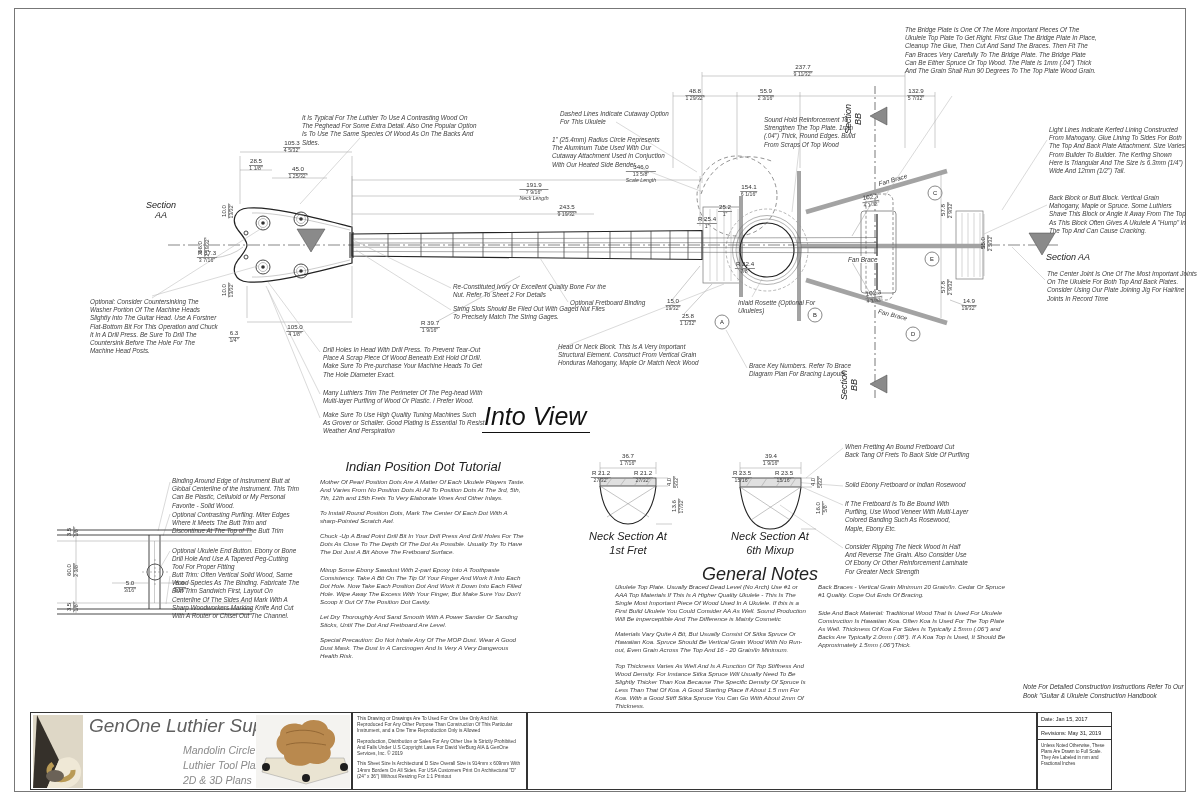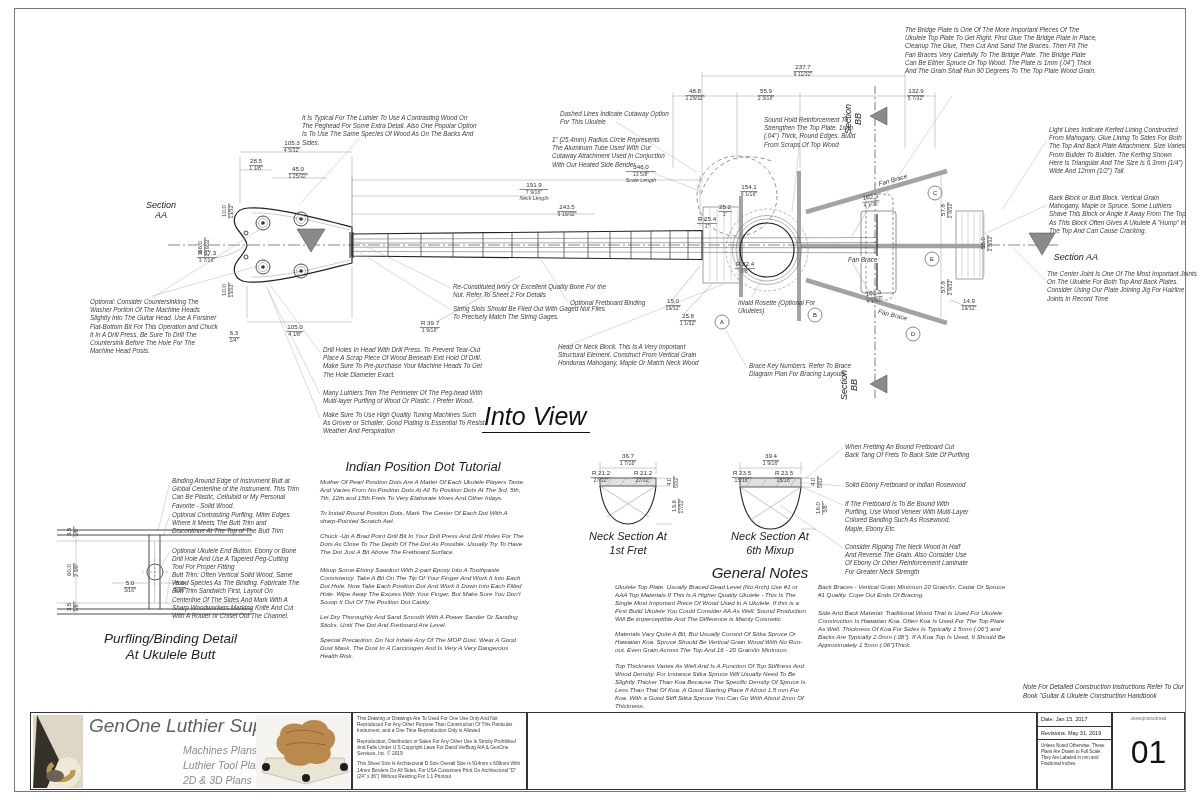--- a/index.html
+++ b/index.html
@@ -307,21 +307,21 @@
 
   <div class="ann" style="left:172px;top:477px;width:128px">Binding Around Edge of Instrument Butt at Global Centerline of the Instrument. This Trim Can Be Plastic, Celluloid or My Personal Favorite - Solid Wood.</div>
   <div class="ann" style="left:172px;top:511px;width:128px">Optional Contrasting Purfling. Miter Edges Where It Meets The Butt Trim and Discontinue At The Top of The Butt Trim</div>
   <div class="ann" style="left:172px;top:547px;width:128px">Optional Ukulele End Button. Ebony or Bone Drill Hole And Use A Tapered Peg-Cutting Tool For Proper Fitting</div>
   <div class="ann" style="left:172px;top:571px;width:128px">Butt Trim: Often Vertical Solid Wood, Same Wood Species As The Binding. Fabricate The Butt Trim Sandwich First, Layout On Centerline Of The Sides And Mark With A Sharp Woodworkers Marking Knife And Cut With A Router or Chisel Out The Channel.</div>
 
   <div class="sec" style="left:135px;top:200px;width:52px">
     <span>Section</span>
       <span>AA</span>
   </div>
-  <div class="sec" style="left:1038px;top:252px;width:60px;text-align:right">
+  <div class="sec" style="left:1038px;top:252px;width:60px;text-align:center">
     <span style="display:inline">Section</span>
     <span style="display:inline">AA</span>
   </div>
   <div class="sec secr" style="left:853px;top:119px;width:52px">
     <span>Section</span>
       <span>BB</span>
   </div>
   <div class="sec secr" style="left:849px;top:385px;width:52px">
     <span>Section</span>
       <span>BB</span>
@@ -522,36 +522,32 @@
 
   <div class="nslbl" style="left:628px;top:530px">
     <span style="display:block">Neck Section At</span>
     <span style="display:block">1st Fret</span>
   </div>
   <div class="nslbl" style="left:770px;top:530px">
     <span style="display:block">Neck Section At</span>
     <span style="display:block">6th Mixup</span>
   </div>
 
-  <div class="blocktitle" style="left:78px;top:631px;width:185px">
-    <span style="display:block">Purfling/Binding Detail</span>
-    <span style="display:block">At Ukulele Butt</span>
-  </div>
 
   <div class="blocktitle" style="left:318px;top:459px;width:210px;font-size:13px">Indian Position Dot Tutorial</div>
   <div class="abs" style="left:320px;top:478px;width:206px">
     <p class="para">Mother Of Pearl Position Dots Are A Matter Of Each Ukulele Players Taste. And Varies From No Position Dots At All To Position Dots At The 3rd, 5th, 7th, 12th and 15th Frets To Very Elaborate Vines And Other Inlays.</p>
     <p class="para">To Install Round Position Dots, Mark The Center Of Each Dot With A sharp-Pointed Scratch Awl.</p>
     <p class="para">Chuck -Up A Brad Point Drill Bit In Your Drill Press And Drill Holes For The Dots As Close To The Depth Of The Dot As Possible. Usually Try To Have The Dot Just A Bit Above The Fretboard Surface.</p>
     <p class="para" style="margin-top:9px">Mixup Some Ebony Sawdust With 2-part Epoxy Into A Toothpaste Consistency. Take A Bit On The Tip Of Your Finger And Work It Into Each Dot Hole. Now Take Each Position Dot And Work It Down Into Each Filled Hole. Wipe Away The Excess With Your Finger, But Make Sure You Don't Scoop It Out Of The Position Dot Cavity.</p>
     <p class="para">Let Dry Thoroughly And Sand Smooth With A Power Sander Or Sanding Sticks, Until The Dot And Fretboard Are Level.</p>
     <p class="para">Special Precaution: Do Not Inhale Any Of The MOP Dust. Wear A Good Dust Mask. The Dust In A Carcinogen And Is Very A Very Dangerous Health Risk.</p>
   </div>
 
-  <div class="blocktitle" style="left:700px;top:564px;width:120px;font-size:15px">General Notes</div>
+  <div class="blocktitle" style="left:700px;top:564px;width:120px;font-size:18px">General Notes</div>
   <div class="abs" style="left:615px;top:583px;width:192px">
     <p class="para">Ukulele Top Plate. Usually Braced Dead Level (No Arch) Use #1 or AAA Top Materials If This Is A Higher Quality Ukulele - This Is The Single Most Important Piece Of Wood Used In A Ukulele. If this is a First Build Ukulele You Could Consider AA As Well. Sound Production Will Be imperceptible And The Difference is Mainly Cosmetic</p>
     <p class="para">Materials Vary Quite A Bit, But Usually Consist Of Sitka Spruce Or Hawaiian Koa. Spruce Should Be Vertical Grain Wood With No Run-out, Even Grain Across The Top And 16 - 20 Grain/In Minimum.</p>
     <p class="para">Top Thickness Varies As Well And Is A Function Of Top Stiffness And Wood Density. For Instance Sitka Spruce Will Usually Need To Be Slightly Thicker Than Koa Because The Specific Density Of Spruce Is Less Than That Of Koa. A Good Starting Place If About 1.5 mm For Koa. With a Good Stiff Sitka Spruce You Can Go With About 2mm Of Thickness.</p>
   </div>
   <div class="abs" style="left:818px;top:583px;width:192px">
     <p class="para">Back Braces - Vertical Grain Minimum 20 Grain/In. Cedar Or Spruce #1 Quality. Cope Out Ends Of Bracing.</p>
     <p class="para" style="margin-top:10px">Side And Back Material: Traditional Wood That Is Used For Ukulele Construction Is Hawaiian Koa. Often Koa Is Used For The Top Plate As Well. Thickness Of Koa For Sides Is Typically 1.5mm (.06") and Backs Are Typically 2.0mm (.08"). If A Koa Top Is Used, It Should Be Approximately 1.5mm (.06")Thick.</p>
   </div>
 
@@ -560,21 +556,21 @@
       <svg width="50" height="73" viewBox="0 0 50 73">
         <rect width="50" height="73" fill="#ded7c6"></rect>
         <path d="M4,0 L26,45 L14,73 L0,73 Z" fill="#35302a"></path>
         <path d="M26,45 C36,39 46,43 48,55 C49,65 42,72 32,73 L14,73 Z" fill="#efe8d6"></path>
         <path d="M20,49 a12,9 0 1,0 20,6" fill="none" stroke="#b99a55" stroke-width="5"></path>
         <ellipse cx="22" cy="61" rx="9" ry="6" fill="#6b6257"></ellipse>
       </svg>
     </div>
     <div class="tb-logo-title">GenOne Luthier Supplies</div>
     <div class="tb-plans" style="left:152px">
-      <div>Machines Plans</div>
+      <div>Mandolin Circle</div>
       <div>Luthier Tool Plans</div>
       <div>2D &amp; 3D Plans</div>
     </div>
     <div style="position:absolute;left:225px;top:2px;width:94px;height:73px">
       <svg width="94" height="73" viewBox="0 0 94 73">
         <rect width="94" height="73" fill="#f4f3f0"></rect>
         <path d="M6,57 L50,69 L92,57 L88,43 L10,43 Z" fill="#eae4d2" stroke="#999" stroke-width="0.5"></path>
         <path d="M24,20 C24,10 36,6 46,10 C52,2 70,4 72,14 C80,16 82,28 74,34 C78,44 66,52 54,48 C44,54 28,50 28,40 C20,36 18,26 24,20 Z" fill="#b9894e"></path>
         <path d="M30,18 C40,14 58,14 68,20" fill="none" stroke="#8a5f2e" stroke-width="0.8"></path>
         <path d="M30,30 C42,26 58,28 70,30" fill="none" stroke="#8a5f2e" stroke-width="0.8"></path>
@@ -593,17 +589,13 @@
 
   <div class="tb" style="left:527px;top:712px;width:510px;height:78px">
   </div>
 
   <div class="tb" style="left:1037px;top:712px;width:75px;height:78px">
     <div class="tb-row">Date: Jan 15, 2017</div>
     <div class="tb-row">Revisions: May 31, 2019</div>
     <div class="tb-note">Unless Noted Otherwise, These Plans Are Drawn to Full Scale. They Are Labeled in mm and Fractional Inches</div>
   </div>
 
-  <div class="tb" style="left:1112px;top:712px;width:73px;height:78px">
-    <div class="tb-code">ukesopranodread</div>
-    <div class="tb-num">01</div>
-  </div>
 </div>
 
 </body></html>

